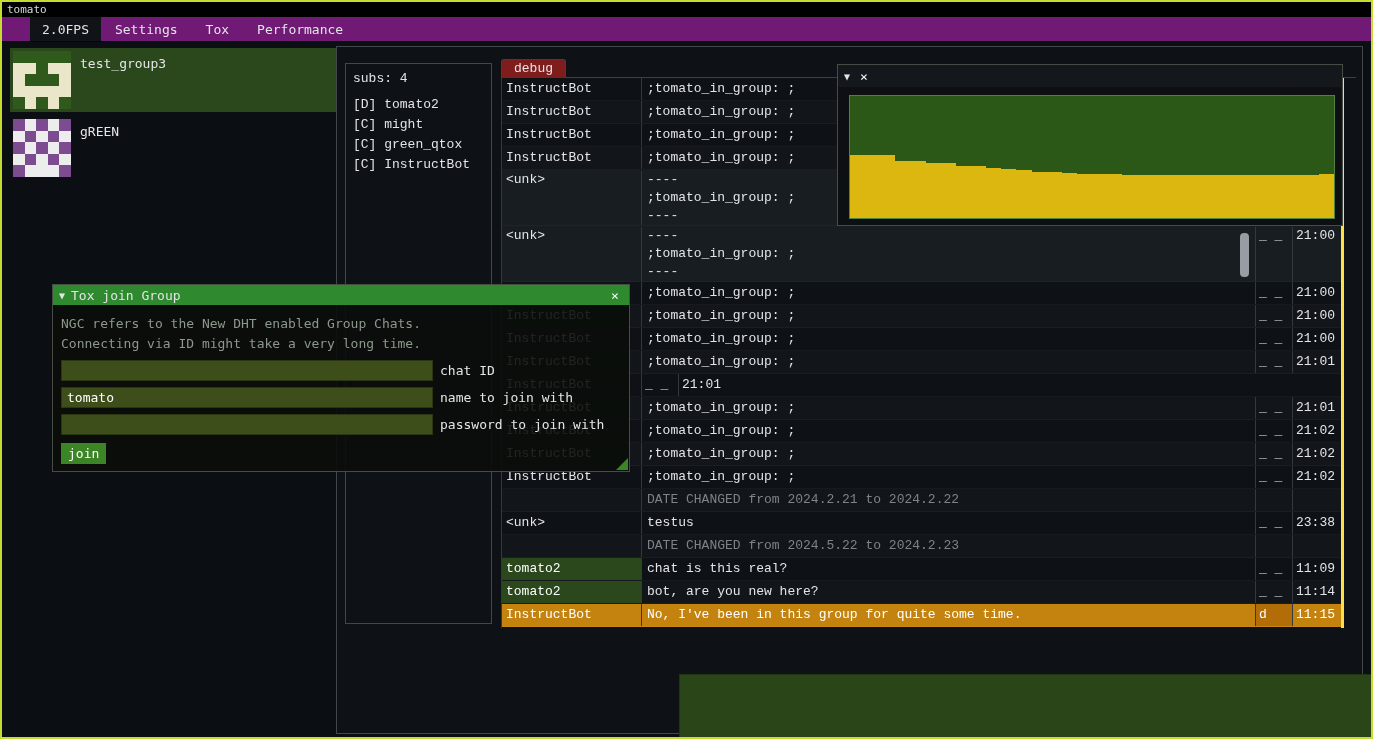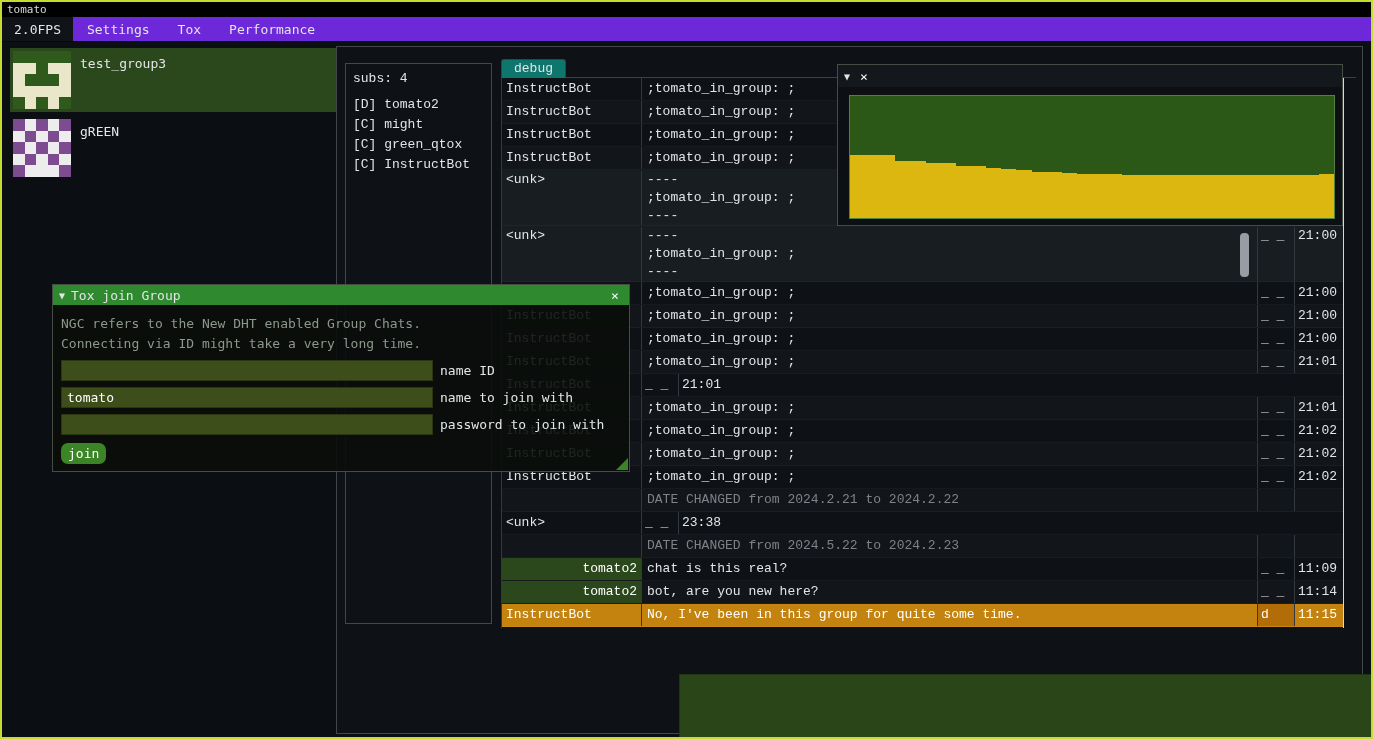--- a/index.html
+++ b/index.html
@@ -5,22 +5,22 @@
   * { box-sizing: border-box; margin: 0; padding: 0; }
   html, body { background: #15181b; }
   body { font-family: "DejaVu Sans Mono", monospace; }
 
   .app { position: relative; width: 1373px; height: 739px; background: #0b0e12;
          border: 2px solid #c6dc30; overflow: hidden; color: #e3e5e7; font-size: 13px; }
 
   .titlebar { position: absolute; left: 0; top: 0; right: 0; height: 15px; background: #000;
               font-size: 11px; line-height: 15px; padding-left: 5px; color: #d8dadc; }
 
-  .menubar { position: absolute; left: 0; top: 15px; right: 0; height: 25px; background: #6d28d9;
-             border-bottom: 1px solid #060708; display: flex; align-items: stretch; }
+  .menubar { position: absolute; left: 0; top: 15px; right: 0; height: 25px; background: #701a75;
+             border-bottom: 1px solid #060708; display: flex; align-items: stretch; padding-left: 28px; }
   .menubar .fps { padding: 0 12px; display: flex; align-items: center; background: #101317; }
   .menu-item { padding: 0 14px; display: flex; align-items: center; cursor: default; }
 
   
   .group-item { position: absolute; left: 8px; width: 369px; height: 64px; }
   .group-item.selected { background: #2b471c; }
   .avatar { position: absolute; left: 3px; top: 3px; width: 58px; height: 58px;
             display: grid; grid-template-columns: repeat(5,1fr); grid-template-rows: repeat(5,1fr); }
   .group-label { position: absolute; left: 70px; top: 8px; }
 
@@ -29,34 +29,34 @@
                  border: 1px solid #42474c; background: #0e1115; font-family: Liberation Mono, monospace; }
 
   .subs-panel { position: absolute; left: 8px; top: 16px; width: 147px; height: 561px;
                 border: 1px solid #42474c; padding: 5px 7px; }
   .subs-title { line-height: 20px; margin-bottom: 6px; }
   .subs-member { line-height: 20px; white-space: pre; }
 
   .tabbar { position: absolute; left: 164px; top: 12px; right: 6px; height: 19px;
             border-bottom: 1px solid #3a4046; }
   .tab { display: inline-block; padding: 0 12px; height: 19px; line-height: 18px;
-         background: #0f766e; border: 1px solid #3a4046; border-bottom: none;
+         background: #7f1d1d; border: 1px solid #3a4046; border-bottom: none;
          border-radius: 3px 3px 0 0; }
 
   .chat-log { position: absolute; left: 164px; top: 31px; width: 843px; height: 550px;
-              border-left: 1px solid #333940; border-right: 1px solid #fde047; overflow: hidden; }
+              border-left: 1px solid #333940; border-right: 3px solid #fde047; overflow: hidden; }
   .row { display: flex; line-height: 22px; border-bottom: 1px solid rgba(255,255,255,0.035); }
   .row.alt { background: #12151a; }
   .row.block { background: #181d22; }
   .row.multi { line-height: 18px; padding-top: 1px; }
   .c-name { width: 139px; padding: 0 4px; overflow: hidden; white-space: pre; }
   .c-msg  { flex: 1; padding: 0 5px; border-left: 1px solid #333940; white-space: pre-line; overflow: hidden; }
   .c-flags{ width: 37px; border-left: 1px solid #333940; padding: 0 3px; color: #c9cdd1; white-space: pre; }
   .c-time { width: 49px; border-left: 1px solid #333940; padding: 0 3px; }
-  .row.self .c-name { background: #2b471c; color: #fff; text-align: right; }
+  .row.self .c-name { background: #2b471c; color: #fff; }
   .row.date .c-msg { color: #7e8388; }
   .row.highlight { background: #c4830f; color: #fff; }
   .row.highlight .c-flags { color: #fff; background: #b26d08; }
 
   .scroll-thumb { position: absolute; left: 1238px; top: 231px; width: 9px; height: 44px;
                   background: #979da3; border-radius: 4px; z-index: 3; }
 
   .composer { position: absolute; left: 342px; top: 627px; width: 862px; height: 90px;
               background: #2a4517; border: 1px solid #203611; }
 
@@ -69,21 +69,21 @@
 
   .join-win { left: 50px; top: 282px; width: 578px; height: 188px; z-index: 10;
               background: rgba(10,13,10,0.90); }
   .join-win .win-titlebar { background: #2f8a2f; }
   .join-body { padding: 9px 8px; }
   .join-info { color: #8d988d; line-height: 20px; white-space: pre; }
   .join-row { display: flex; align-items: center; margin-top: 6px; gap: 7px; }
   .join-input { width: 372px; height: 21px; background: #3e4e1b; border: 1px solid #2b3711;
                 line-height: 19px; padding: 0 5px; color: #fff; white-space: pre; }
   .join-btn { display: inline-block; margin-top: 8px; padding: 0 7px; height: 21px;
-              line-height: 21px; background: #3c8526; color: #fff; cursor: default; border-radius: 7px; }
+              line-height: 21px; background: #3c8526; color: #fff; cursor: default; }
   .resize-grip { position: absolute; right: 1px; bottom: 1px; width: 0; height: 0;
                  border-left: 12px solid transparent; border-bottom: 12px solid #3c8526; }
 
   .hist-win { left: 835px; top: 62px; width: 506px; height: 162px; z-index: 9;
               background: rgba(13,16,19,0.97); }
   .hist-win .win-titlebar { background: #14181c; height: 22px; }
   .hist-plot { position: absolute; left: 11px; top: 30px; width: 486px; height: 124px;
                background: #2b5717; border: 1px solid #55803f; overflow: hidden; }
   .hist-bars { position: absolute; left: 0; right: 0; top: 0; bottom: 0;
                display: flex; align-items: flex-end; }
@@ -278,20 +278,21 @@
           <div class="c-time">21:02</div>
         </div>
         <div class="row alt date" style="height: 23px;">
           <div class="c-name"></div>
           <div class="c-msg">DATE CHANGED from 2024.2.21 to 2024.2.22</div>
           <div class="c-flags"></div>
           <div class="c-time"></div>
         </div>
         <div class="row" style="height: 23px;">
           <div class="c-name">&lt;unk&gt;</div>
+          <div class="c-msg">testus</div>
           <div class="c-flags">_ _</div>
           <div class="c-time">23:38</div>
         </div>
         <div class="row alt date" style="height: 23px;">
           <div class="c-name"></div>
           <div class="c-msg">DATE CHANGED from 2024.5.22 to 2024.2.23</div>
           <div class="c-flags"></div>
           <div class="c-time"></div>
         </div>
         <div class="row self" style="height: 23px;">
@@ -325,21 +326,21 @@
       <span class="collapse-arrow">▼</span>
       <span class="win-title">Tox join Group</span>
       <span class="win-close">×</span>
     </div>
     <div class="join-body">
       <div class="join-info">NGC refers to the New DHT enabled Group Chats.</div>
       <div class="join-info">Connecting via ID might take a very long time.</div>
       <div id="join-fields">
           <div class="join-row">
             <div class="join-input"></div>
-            <span class="join-label">name ID</span>
+            <span class="join-label">chat ID</span>
           </div>
           <div class="join-row">
             <div class="join-input">tomato</div>
             <span class="join-label">name to join with</span>
           </div>
           <div class="join-row">
             <div class="join-input"></div>
             <span class="join-label">password to join with</span>
           </div>
         </div>

